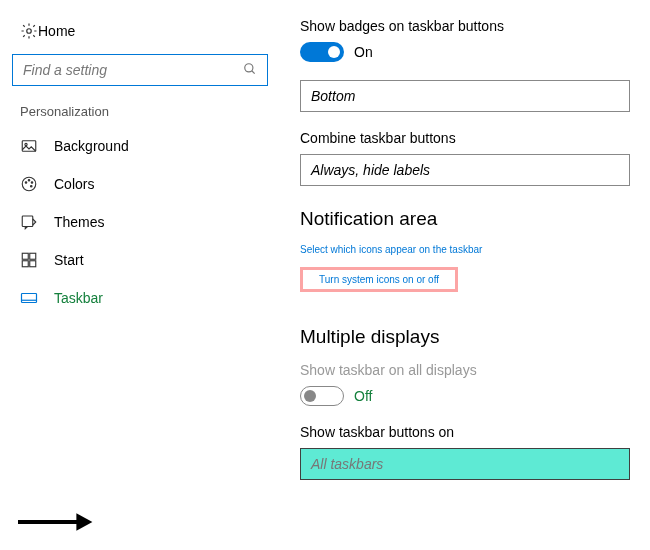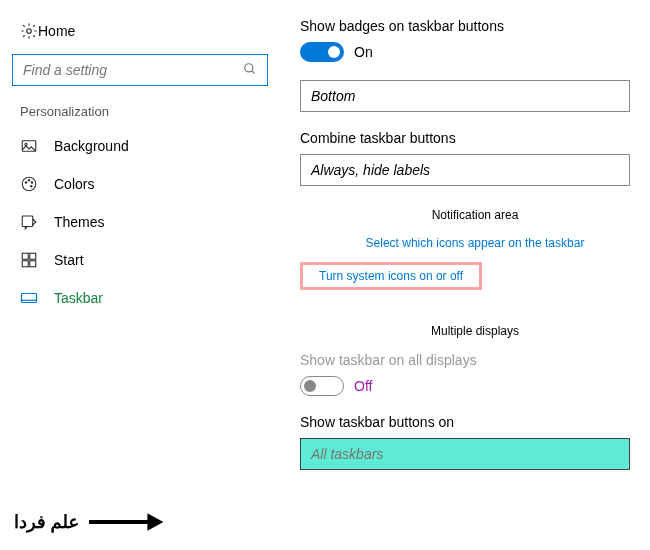--- a/index.html
+++ b/index.html
@@ -74,51 +74,49 @@
   }
   .toggle.on { background: #0078d7; }
   .toggle.off { background: #fff; border: 1.5px solid #888; }
   .toggle .knob {
     width: 12px; height: 12px; border-radius: 50%;
     position: absolute; top: 4px;
   }
   .toggle.on .knob { background: #fff; right: 4px; }
   .toggle.off .knob { background: #888; left: 3px; top: 2.5px; }
   .toggle-text { font-size: 14px; }
-  .toggle-text.disabled { color: #a21caf; }
+  .toggle-text.disabled { color: #15803d; }
   .dropdown {
     border: 1px solid #888;
     height: 32px;
     display: flex;
     align-items: center;
     padding: 8px 10px;
     margin-bottom: 18px;
     font-size: 14px;
     width: 330px;
     justify-content: space-between;
     font-style: italic;
   }
   .dropdown.disabled {
     background: #5eead4;
     border: 1px solid #404040;
     color: #777;
   }
   .section-title {
-    font-size: 12px;
+    font-size: 19px;
     font-weight: 400;
     margin: 22px 0 14px 0;
-    text-align: center;
   }
   .link {
     color: #0078d7;
-    font-size: 12px;
+    font-size: 10px;
     display: block;
     margin-bottom: 12px;
     cursor: pointer;
-    text-align: center;
   }
   .highlight-box {
     display: inline-block;
     border: 3px solid #fca5a5;
     padding: 4px 16px;
     margin-bottom: 12px;
   }
   .highlight-box .link { margin-bottom: 0; }
 
   .watermark {
@@ -260,18 +258,17 @@
 
     <div class="setting-label">Show taskbar buttons on</div>
     <div class="dropdown disabled">
       <span>All taskbars</span>
     </div>
 
   </div>
 </div>
 
 <div class="watermark">
-  <span class="wm-text">علم فردا</span>
   <svg class="arrow-svg" viewBox="0 0 100 30">
     <line x1="5" y1="15" x2="80" y2="15" stroke="#000" stroke-width="5"></line>
     <polygon points="78,4 98,15 78,26" fill="#000"></polygon>
   </svg>
 </div>
 
 </body></html>

